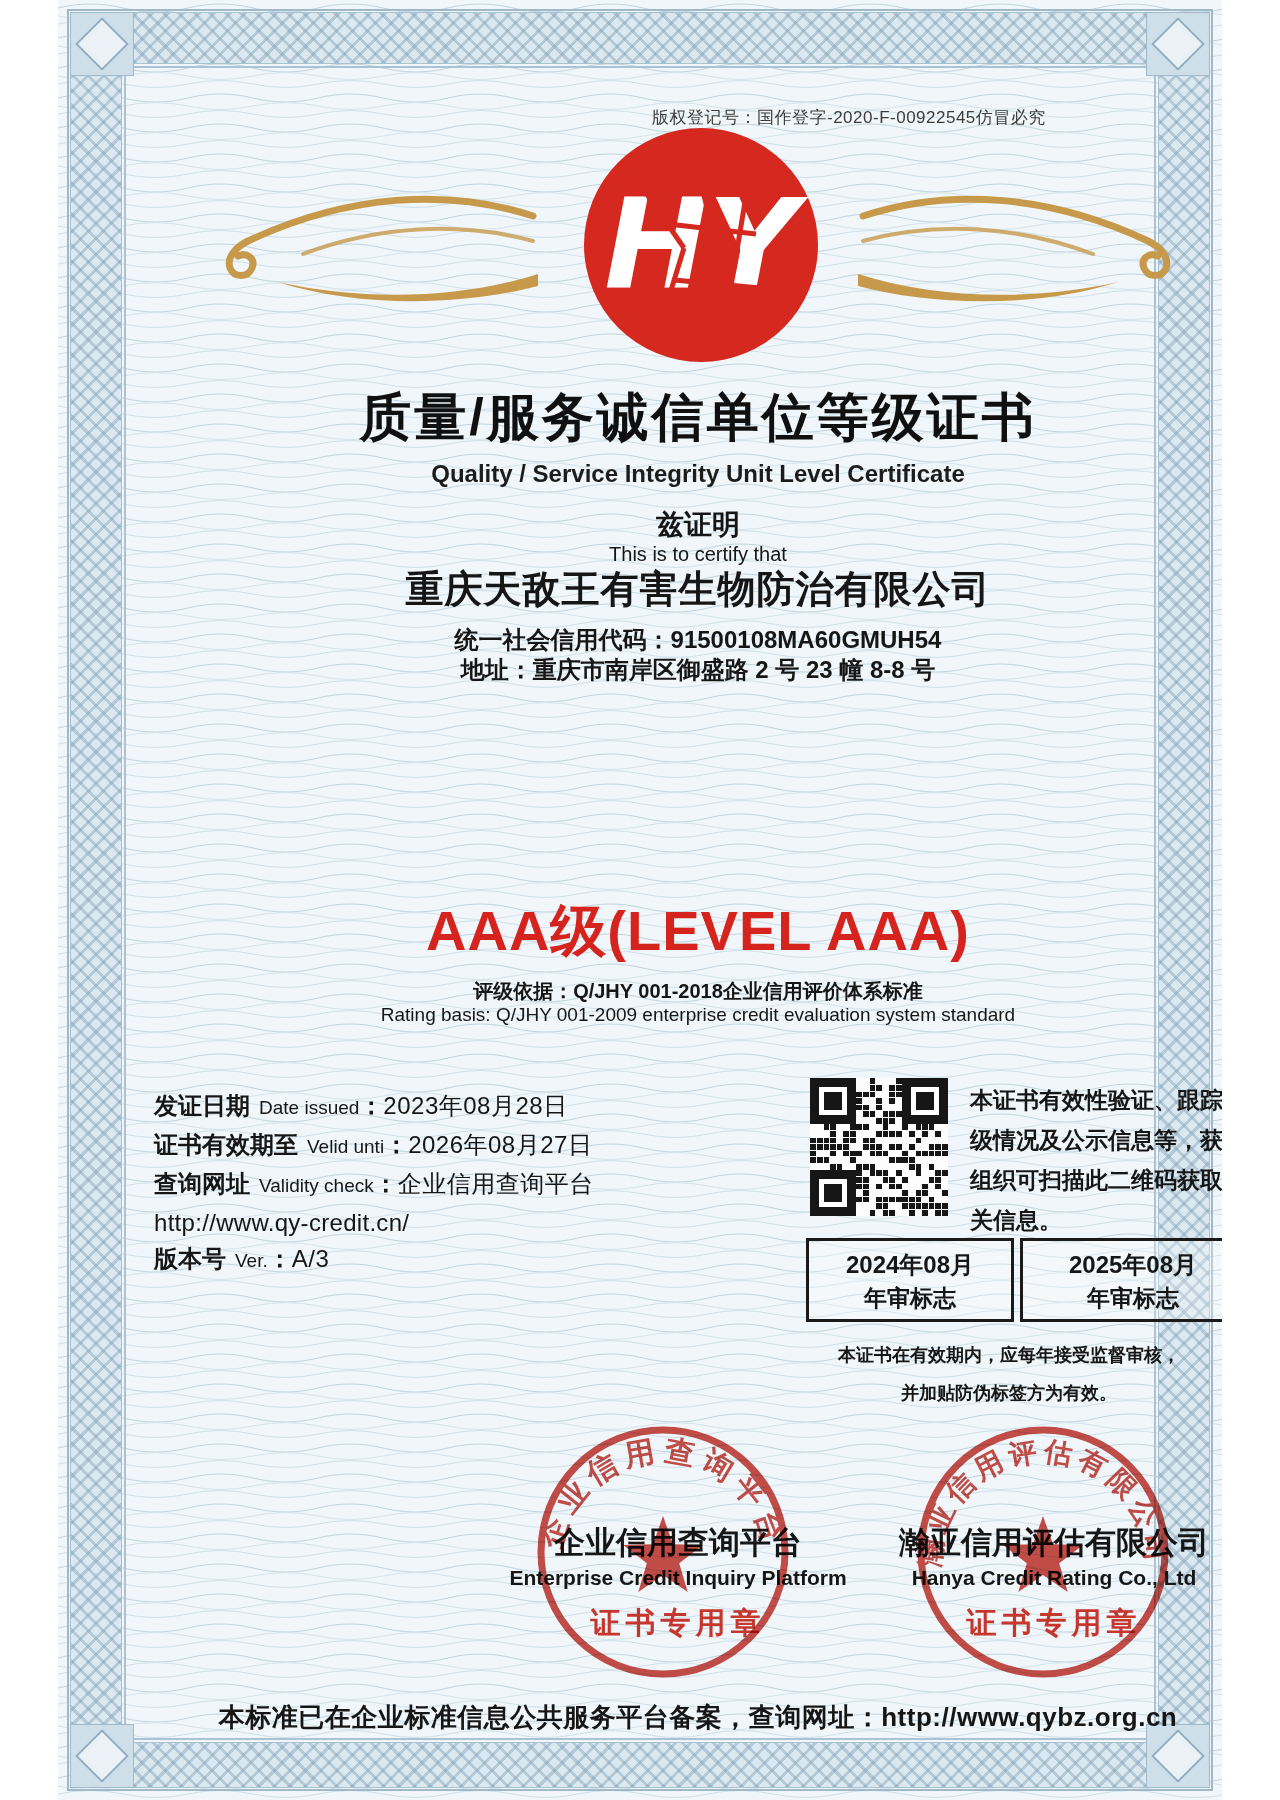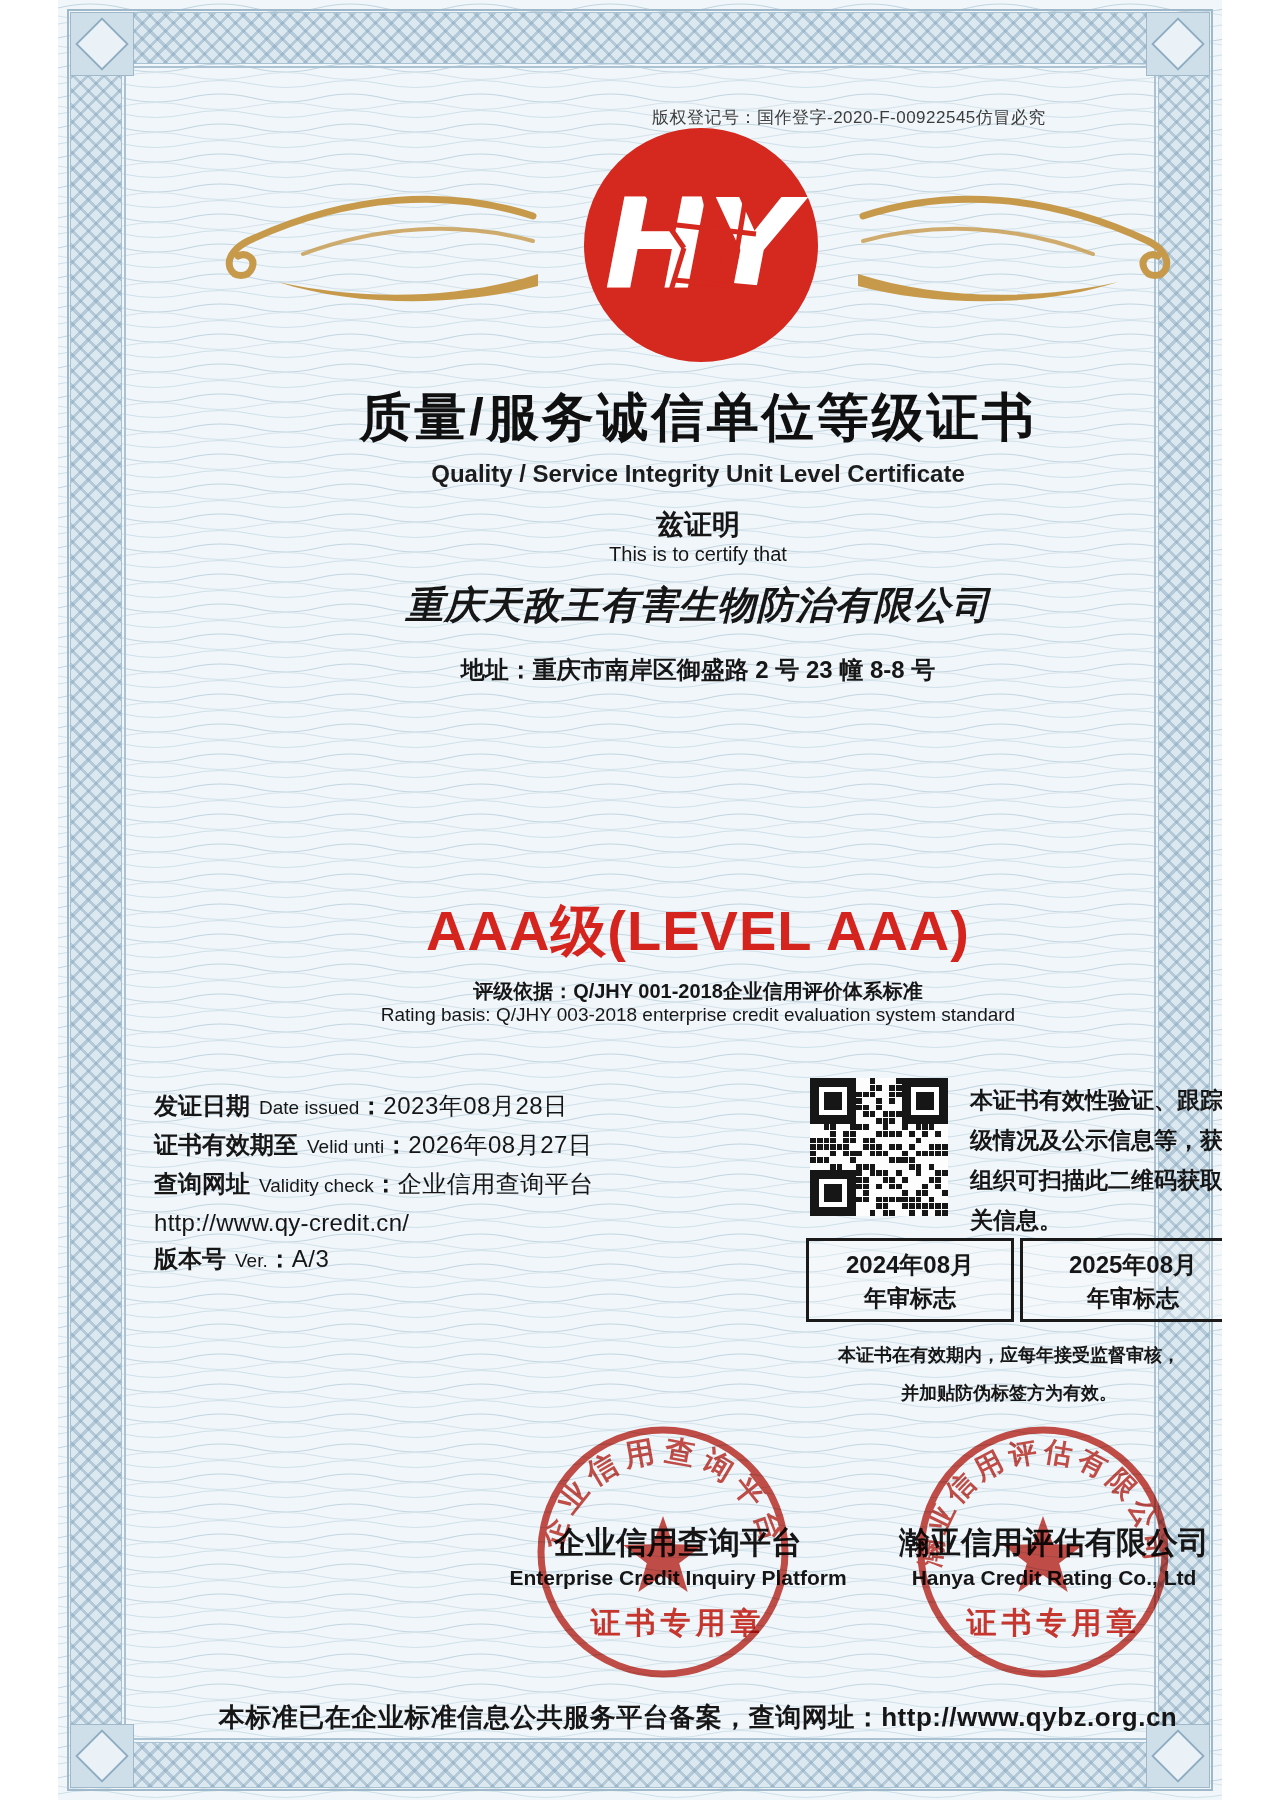--- a/index.html
+++ b/index.html
@@ -32,21 +32,21 @@
   .copyright{top:106px;left:594px;font-size:17px;font-weight:500;color:#3c3c3c;letter-spacing:.5px;}
 
   .logo-svg{left:526px;top:128px;z-index:2;}
   .flourish{top:186px;z-index:2;}
   .flourish.lf{left:150px;} .flourish.rf{left:800px;transform:scaleX(-1);}
 
   .title-zh{top:383px;font-size:52px;font-weight:900;letter-spacing:3px;color:#101010;}
   .title-en{top:460px;font-size:24px;font-weight:600;color:#1c1c1c;}
   .certify-zh{top:506px;font-size:28px;font-weight:600;}
   .certify-en{top:543px;font-size:20px;font-weight:500;}
-  .company{top:580px;font-size:38px;font-weight:800;letter-spacing:1px;font-style:italic;}
+  .company{top:564px;font-size:38px;font-weight:800;letter-spacing:1px;}
   .code-line{top:624px;font-size:24px;font-weight:600;}
   .addr-line{top:654px;font-size:24px;font-weight:600;}
 
   .statement{top:736px;left:96px;width:1076px;z-index:2;}
   .statement .zh{font-size:24px;font-weight:600;line-height:36px;text-align:justify;margin:0;}
   .statement .en{font-size:18.5px;font-weight:500;line-height:26px;text-align:left;margin:4px 0 0 0;}
 
   .rating-level{top:894px;font-size:56px;font-weight:900;color:#d5231d;letter-spacing:1px;}
   .basis-zh{top:978px;font-size:20px;font-weight:600;}
   .basis-en{top:1004px;font-size:19px;font-weight:500;}
@@ -149,30 +149,31 @@
       <line x1="75" y1="95" x2="172" y2="106"></line>
       <line x1="90" y1="152" x2="176" y2="160"></line>
     </g>
   </svg>
 
   <div class="cx title-zh">质量/服务诚信单位等级证书</div>
   <div class="cx title-en">Quality / Service Integrity Unit Level Certificate</div>
   <div class="cx certify-zh">兹证明</div>
   <div class="cx certify-en">This is to certify that</div>
   <div class="cx company">重庆天敌王有害生物防治有限公司</div>
+  <div class="cx code-line">统一社会信用代码：91500108MA60GMUH54</div>
   <div class="cx addr-line">地址：重庆市南岸区御盛路 2 号 23 幢 8-8 号</div>
 
   <div class="statement">
     <p class="zh">针对企业的信用记录、企业素质、财务状况、发展前景以及可能出现的各种风险，结合产业现状，对其信用状况进行客观、科学、公正的评估，确定该企业的等级为：</p>
     <p class="en">According to the company's credit record, enterprise quality, financial status, development prospects and various risks, combined with the status quo of the industry, an objective, scientific and fair evaluation of its credit status, determine the credit rating of the enterprise:</p>
   </div>
 
   <div class="cx rating-level">AAA级(LEVEL AAA)</div>
   <div class="cx basis-zh">评级依据：Q/JHY 001-2018企业信用评价体系标准</div>
-  <div class="cx basis-en">Rating basis: Q/JHY 003-2018 enterprise credit evaluation system standard</div>
+  <div class="cx basis-en">Rating basis: Q/JHY 001-2009 enterprise credit evaluation system standard</div>
 
   <div class="details">
     <div class="drow">
       <span class="dzh">发证日期</span><span class="den">Date issued</span><span class="dsep">：</span><span class="dval">2023年08月28日</span>
     </div>
     <div class="drow">
       <span class="dzh">证书有效期至</span><span class="den">Velid unti</span><span class="dsep">：</span><span class="dval">2026年08月27日</span>
     </div>
     <div class="drow">
       <span class="dzh">查询网址</span><span class="den">Validity check</span><span class="dsep">：</span><span class="dval">企业信用查询平台</span>

